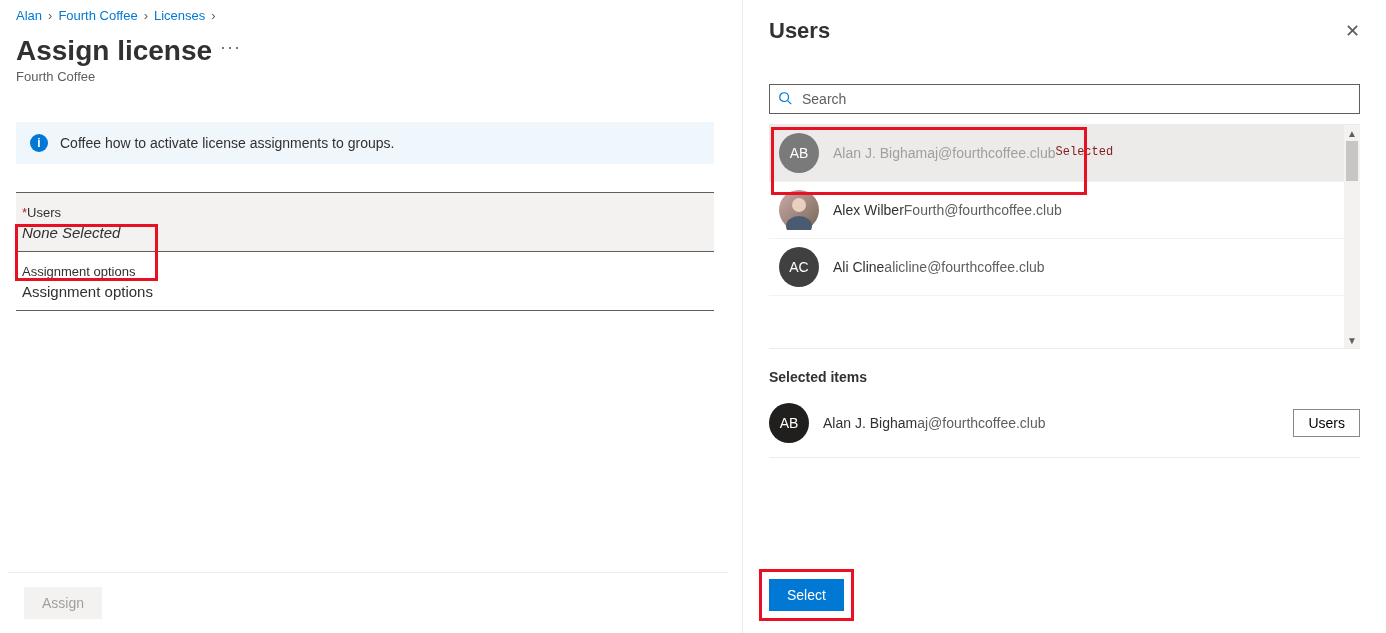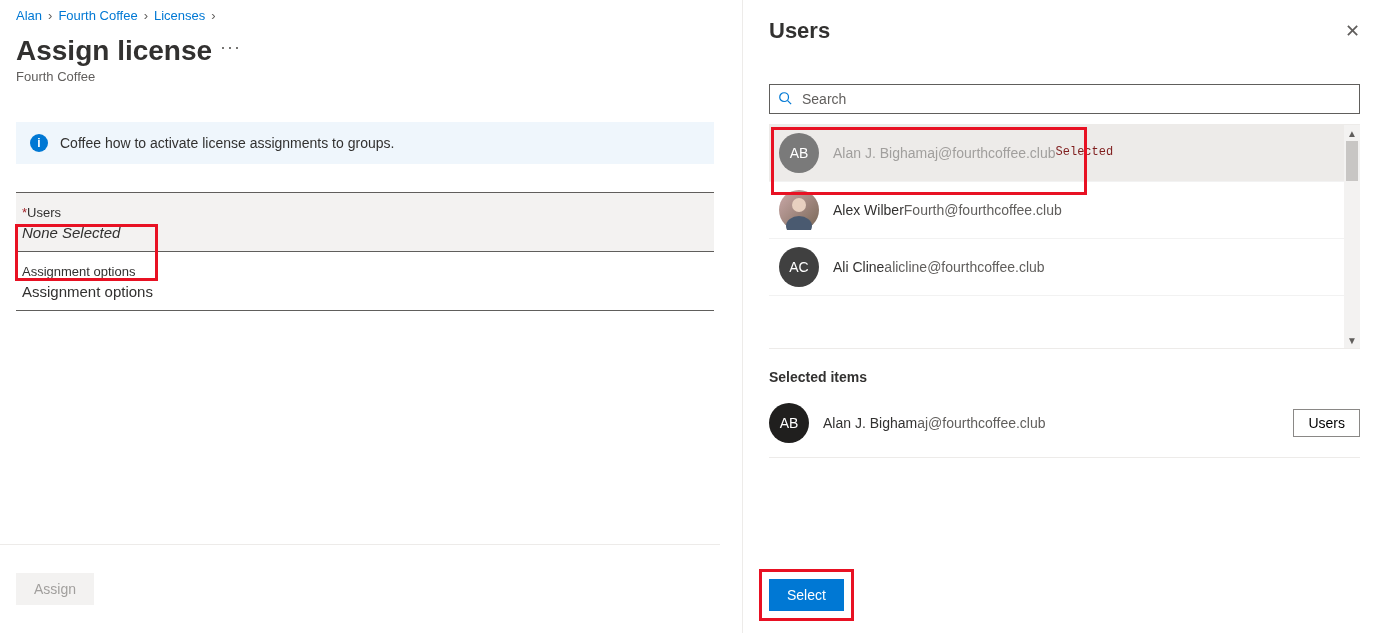--- a/index.html
+++ b/index.html
@@ -65,24 +65,24 @@
   .italic { font-style: italic; }
   .highlight-box-1 {
     position: absolute;
     left: 15px; top: 224px;
     width: 143px; height: 57px;
     border: 3px solid #e81123;
     pointer-events: none;
   }
   .footer {
     position: absolute;
-    left: 0; bottom: 0;
+    left: 8px; bottom: 0;
     width: 720px;
     border-top: 1px solid #edebe9;
-    padding: 28px 16px;
+    padding: 14px 16px;
   }
   .btn {
     display: inline-flex; align-items: center; justify-content: center;
     height: 32px; padding: 0 18px;
     font-size: 14px; border: none; cursor: pointer;
     font-family: inherit;
   }
   .btn-disabled { background: #f3f2f1; color: #a19f9d; cursor: default; }
   
   .panel {

